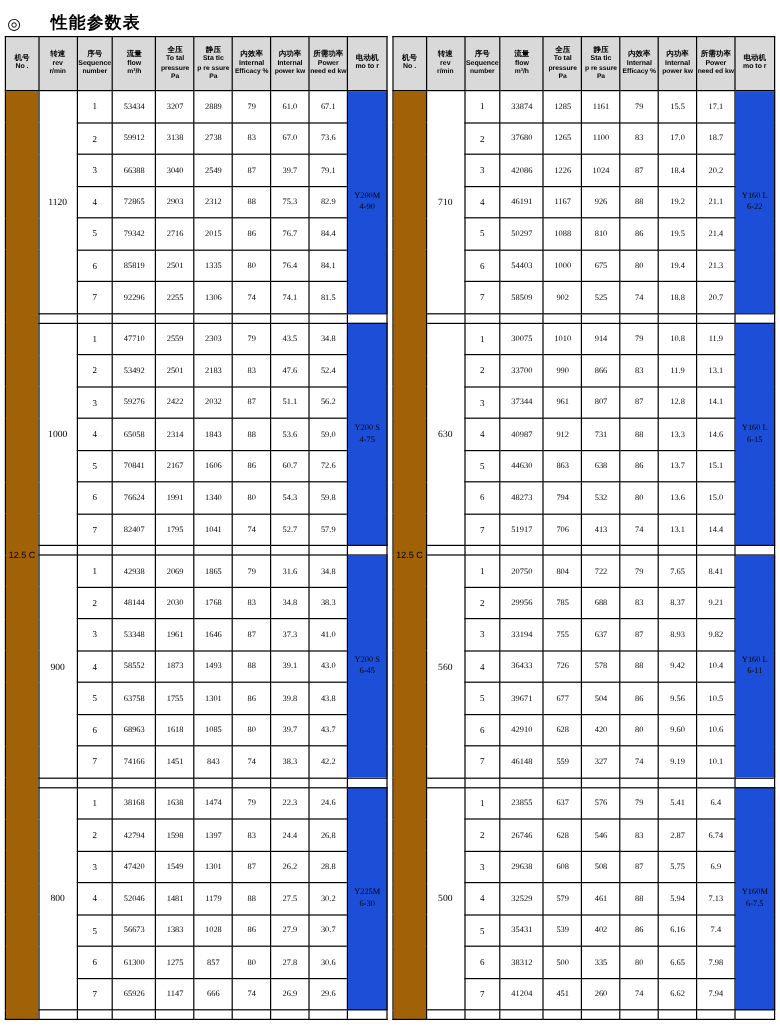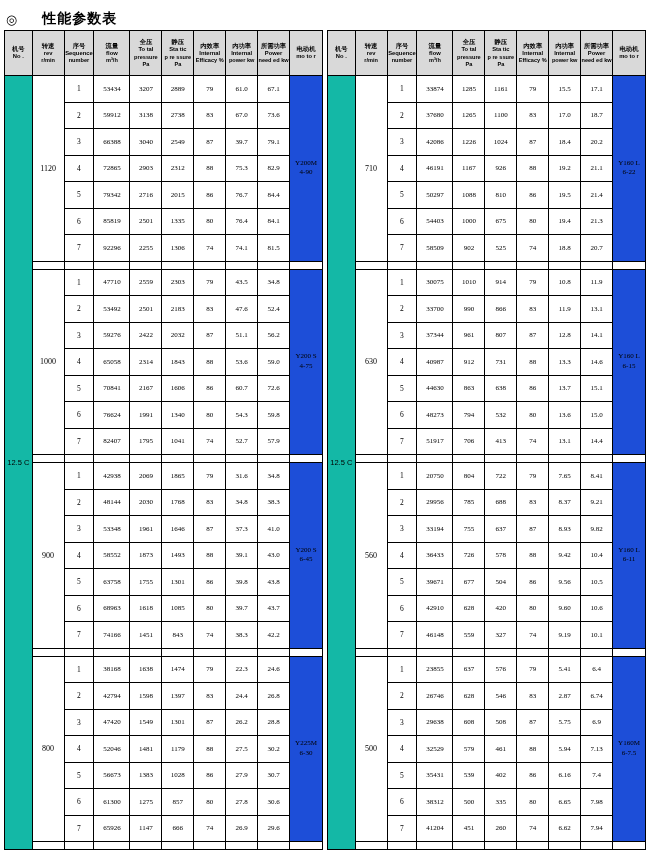--- a/index.html
+++ b/index.html
@@ -66,21 +66,21 @@
   thead th .l1{display:block;font-size:6.3px;}
   thead th .l2{display:block;font-size:5.8px;}
   thead th .l3{display:block;font-size:5.6px;}
 
   tbody td{
     height:25.5px;
     font-size:7px;
     font-family:"Liberation Serif", serif;
   }
   td.model{
-    background:#14b8a6;
+    background:#a16207;
     font-size:7.5px;
     font-weight:normal;
     font-family:"Liberation Sans", sans-serif;
   }
   td.rev{
     background:#ffffff;
     font-size:8px;
   }
   td.motor{
     font-size:7px;

